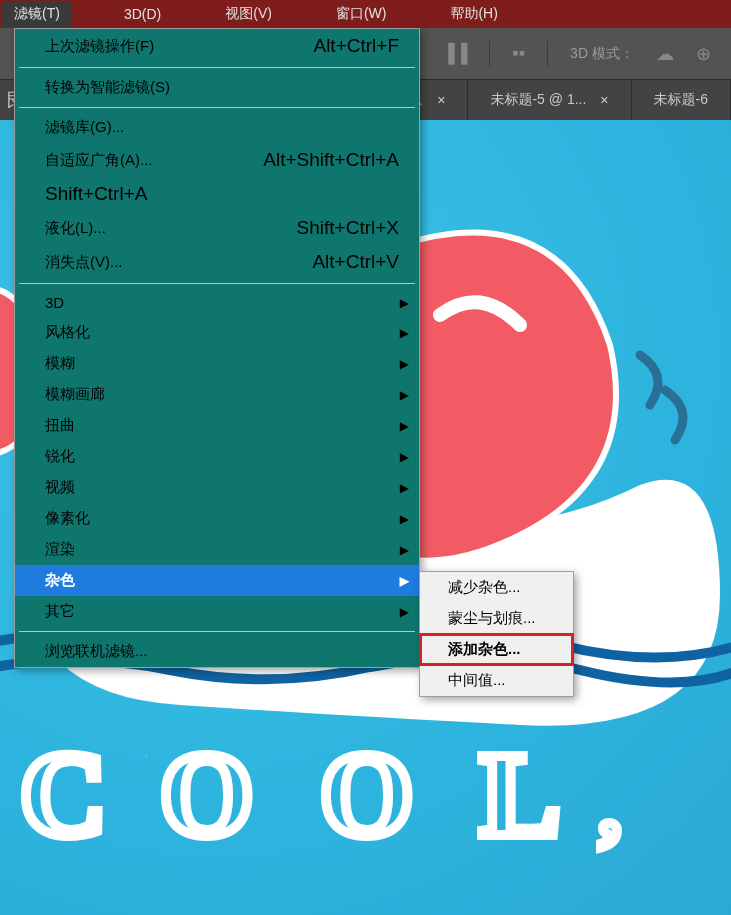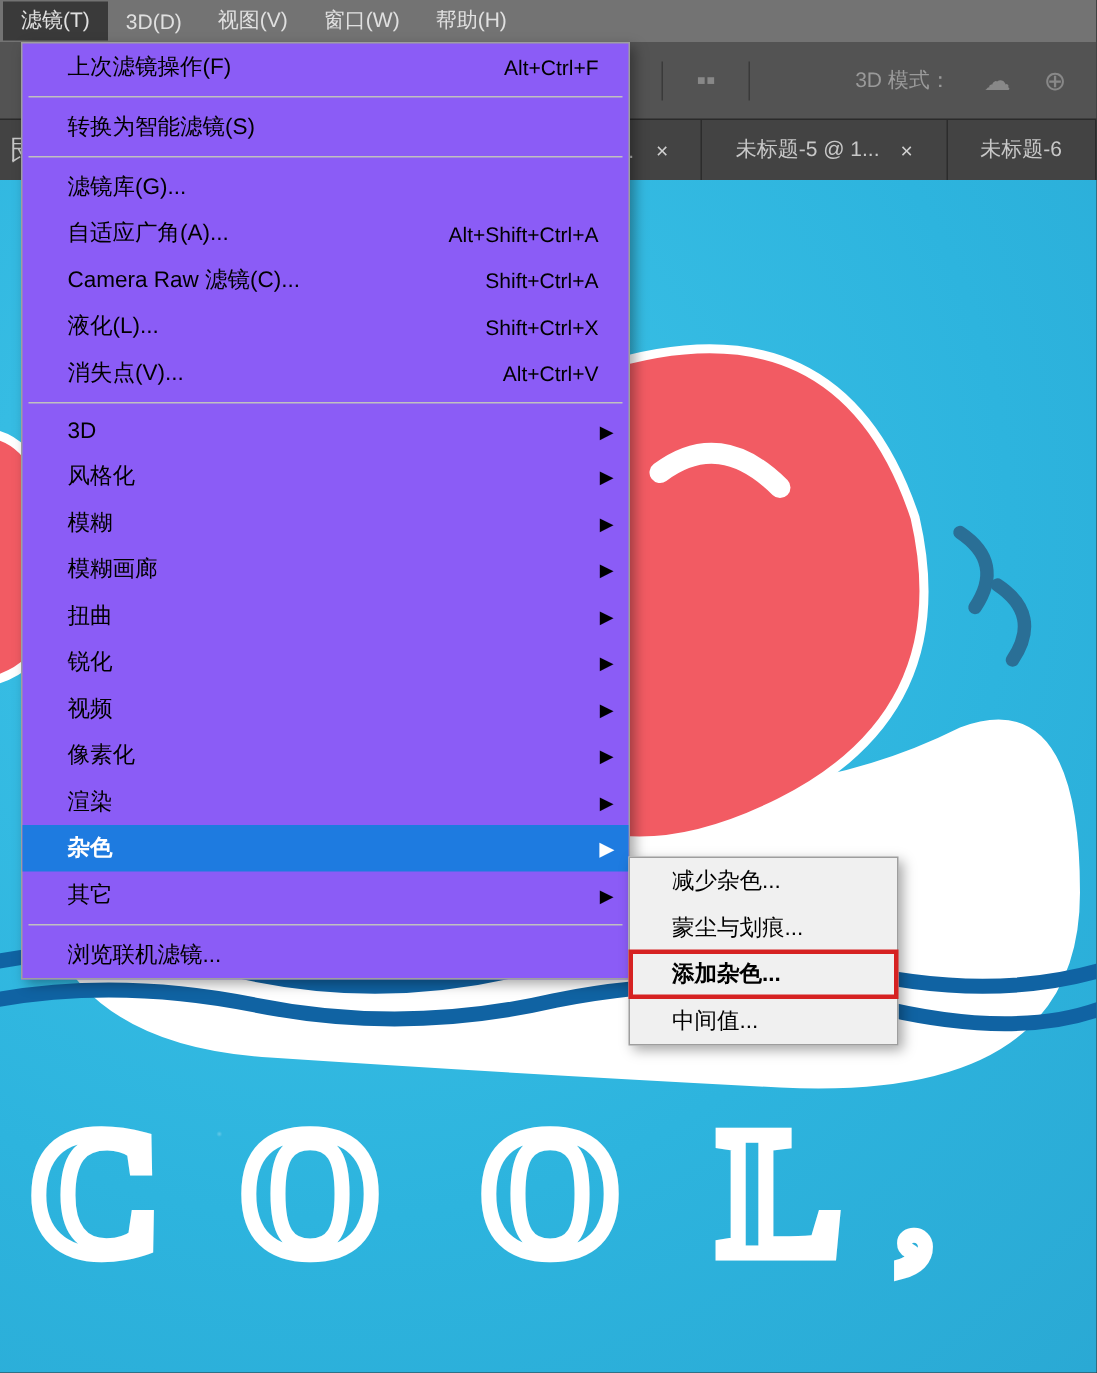--- a/index.html
+++ b/index.html
@@ -1,25 +1,25 @@
 <!DOCTYPE html>
 <html><head>
   <meta charset="utf-8">
   <style>
     * { margin: 0; padding: 0; box-sizing: border-box; font-family: "Microsoft YaHei", Arial, sans-serif; }
     body { width: 731px; height: 915px; overflow: hidden; background: #333; }
 
     
-    .menubar { display: flex; align-items: center; background: #737373; height: 28px; padding: 0 2px; }
+    .menubar { display: flex; align-items: center; background: #7f1d1d; height: 28px; padding: 0 2px; gap: 40px; }
     .menubar-item { color: #e0e0e0; padding: 4px 12px; font-size: 14px; cursor: pointer; }
     .menubar-item.active { background: #3a3a3a; }
 
     
     .toolbar { position: absolute; top: 28px; left: 0; right: 0; height: 52px; background: #535353; border-bottom: 1px solid #2a2a2a; display:flex; align-items:center; justify-content:flex-end; padding-right:20px; gap:22px;}
-    .tool-label { color:#9a9a9a; font-size:14px;margin-left:48px; }
+    .tool-label { color:#9a9a9a; font-size:14px; }
     .tool-glyph { color:#888; font-size:18px; }
     .sep3d { width:1px; height:26px; background:#3a3a3a; }
 
     
     .doctabs { position: absolute; top: 80px; left: 0; right: 0; height: 40px; background: #434343; display:flex; align-items:center; overflow:hidden;}
     .doctab { color:#c8c8c8; font-size:14px; padding:0 22px; height:100%; display:flex; align-items:center; gap:14px; border-right:1px solid #2c2c2c; white-space:nowrap; }
     .doctab .x { color:#d0d0d0; font-size:14px; }
     .doctab.truncated { flex:0 0 auto; }
     .tab-prefix { width: 440px; }
 
@@ -33,30 +33,30 @@
         radial-gradient(2px 2px at 80% 75%, #fff, transparent),
         radial-gradient(2px 2px at 20% 80%, #fff, transparent);
     }
     .art { position:absolute; left:0; bottom:0; width:740px; }
     .cool-letter { font-family:"Comic Sans MS", cursive; font-size:120px; font-weight:900; fill:none; stroke:#fff; stroke-width:10; }
     .blob { fill:#f25b63; stroke:#fff; stroke-width:6; }
     .whiteblob { fill:#fff; }
     .water-line { stroke:#1063a3; stroke-width:10; fill:none; }
 
     
-    .dropdown { position:absolute; top:28px; left:14px; width:406px; background:#8b5cf6; border:1px solid #9e9e9e; box-shadow: 3px 3px 8px rgba(0,0,0,0.35); }
+    .dropdown { position:absolute; top:28px; left:14px; width:406px; background:#0f766e; border:1px solid #9e9e9e; box-shadow: 3px 3px 8px rgba(0,0,0,0.35); }
     .menu-row { display:flex; align-items:center; justify-content:space-between; padding:6px 20px 6px 30px; font-size:15px; color:#000; position:relative; }
     .menu-row.highlighted { background:#1e7be0; color:#fff;font-weight:bold; }
-    .menu-row .shortcut { color:#000; font-size:14px; }
+    .menu-row .shortcut { color:#000; font-size:19px; }
     .menu-row .arrow { position:absolute; right:10px; font-size:12px; }
     .menu-row.highlighted .arrow { color:#fff; }
     .menu-divider { height:1px; background:#c0c0c0; margin:4px 4px; }
 
     
-    .submenu { position:absolute; top:571px; left:419px; width:180px; background:#f0f0f0; border:1px solid #9e9e9e; box-shadow: 3px 3px 8px rgba(0,0,0,0.35); }
+    .submenu { position:absolute; top:571px; left:419px; width:155px; background:#f0f0f0; border:1px solid #9e9e9e; box-shadow: 3px 3px 8px rgba(0,0,0,0.35); }
     .submenu .menu-row { padding:6px 16px 6px 28px; font-size:15px; }
     .boxed { outline: 3px solid #d62222; outline-offset:-2px;font-weight:bold; }
   </style>
 </head>
 <body>
 
 <div class="menubar">
   <div class="menubar-item active">滤镜(T)</div>
   <div class="menubar-item">3D(D)</div>
   <div class="menubar-item">视图(V)</div>
@@ -134,21 +134,20 @@
   </div>
   <div class="menu-divider"></div>
   <div class="menu-row">
     <span>滤镜库(G)...</span>
   </div>
   <div class="menu-row">
     <span>自适应广角(A)...</span>
     <span class="shortcut">Alt+Shift+Ctrl+A</span>
   </div>
   <div class="menu-row">
-    <span>Camera Raw 滤镜(C)...</span>
     <span class="shortcut">Shift+Ctrl+A</span>
   </div>
   <div class="menu-row">
     <span>液化(L)...</span>
     <span class="shortcut">Shift+Ctrl+X</span>
   </div>
   <div class="menu-row">
     <span>消失点(V)...</span>
     <span class="shortcut">Alt+Ctrl+V</span>
   </div>

